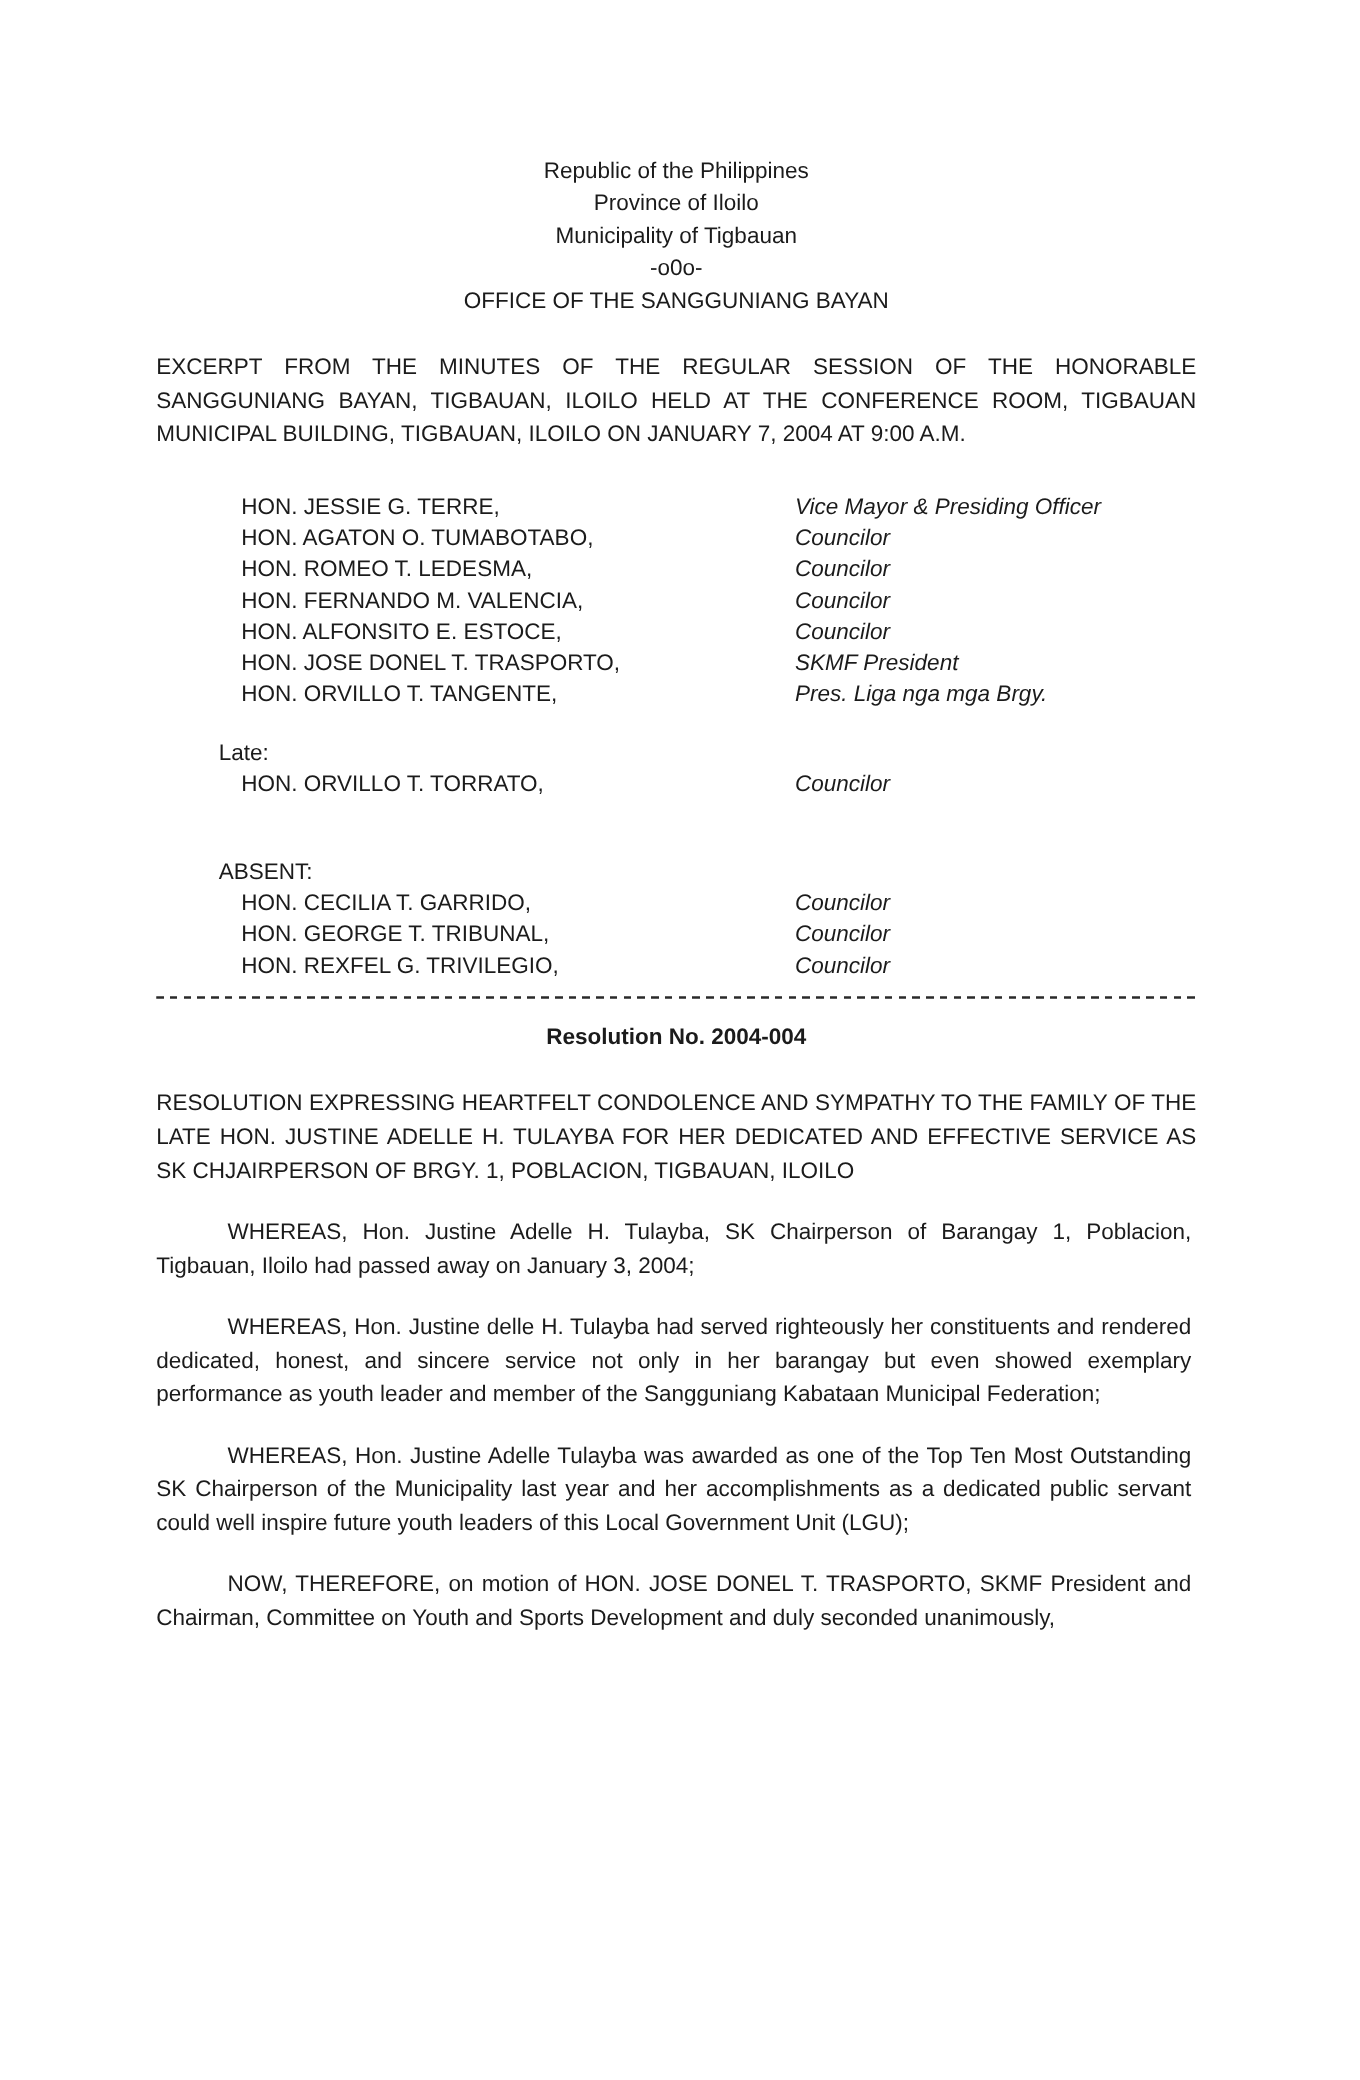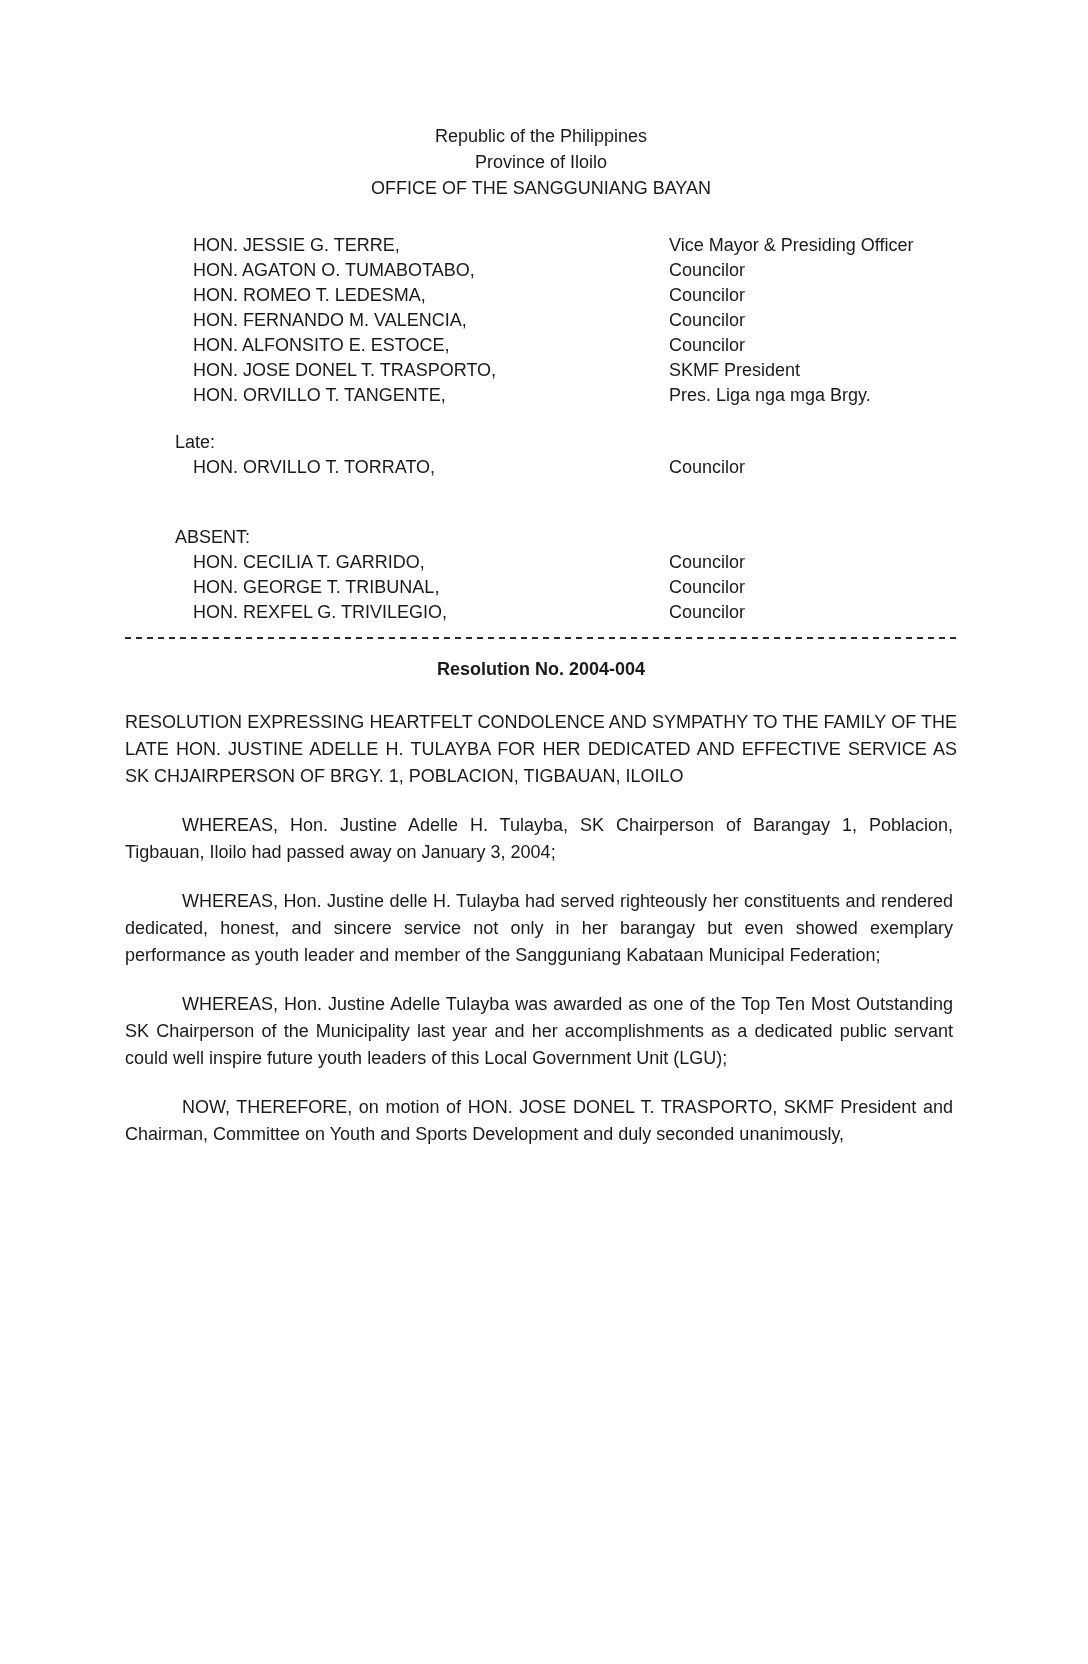--- a/index.html
+++ b/index.html
@@ -27,21 +27,21 @@
   .excerpt {
     margin-top: 27px;
     line-height: 27px;
     text-align: justify;
   }
 
   
   .attendance { margin-top: 32px; line-height: 25px; }
   .sect-label { padding-left: 50px; }
   .att-row { position: relative; padding-left: 68px; }
-  .att-row .role { position: absolute; left: 544px; top: 0; white-space: nowrap; }
+  .att-row .role { position: absolute; left: 511px; top: 0; white-space: nowrap; font-style: italic; }
   .late-block { margin-top: 22px; }
   .absent-block { margin-top: 45px; }
 
   
   .dashed-sep {
     margin-top: 12px;
     height: 2px;
     background: repeating-linear-gradient(90deg, #2a2a2a 0 6px, transparent 6px 11px);
   }
 
@@ -64,23 +64,26 @@
   }
 </style>
 </head>
 <body>
 
 <div class="page">
 
   <div class="doc-header">
     <div>Republic of the Philippines</div>
     <div>Province of Iloilo</div>
+    <div>Municipality of Tigbauan</div>
+    <div>-o0o-</div>
     <div>OFFICE OF THE SANGGUNIANG BAYAN</div>
   </div>
 
+  <div class="excerpt">EXCERPT FROM THE MINUTES OF THE REGULAR SESSION OF THE HONORABLE SANGGUNIANG BAYAN, TIGBAUAN, ILOILO HELD AT THE CONFERENCE ROOM, TIGBAUAN MUNICIPAL BUILDING, TIGBAUAN, ILOILO ON JANUARY 7, 2004 AT 9:00 A.M.</div>
 
   <div class="attendance">
 
     <div class="present-block">
       <div class="att-row">
         <span>HON. JESSIE G. TERRE,</span>
         <span class="role">Vice Mayor &amp; Presiding Officer</span>
       </div>
       <div class="att-row">
         <span>HON. AGATON O. TUMABOTABO,</span>

